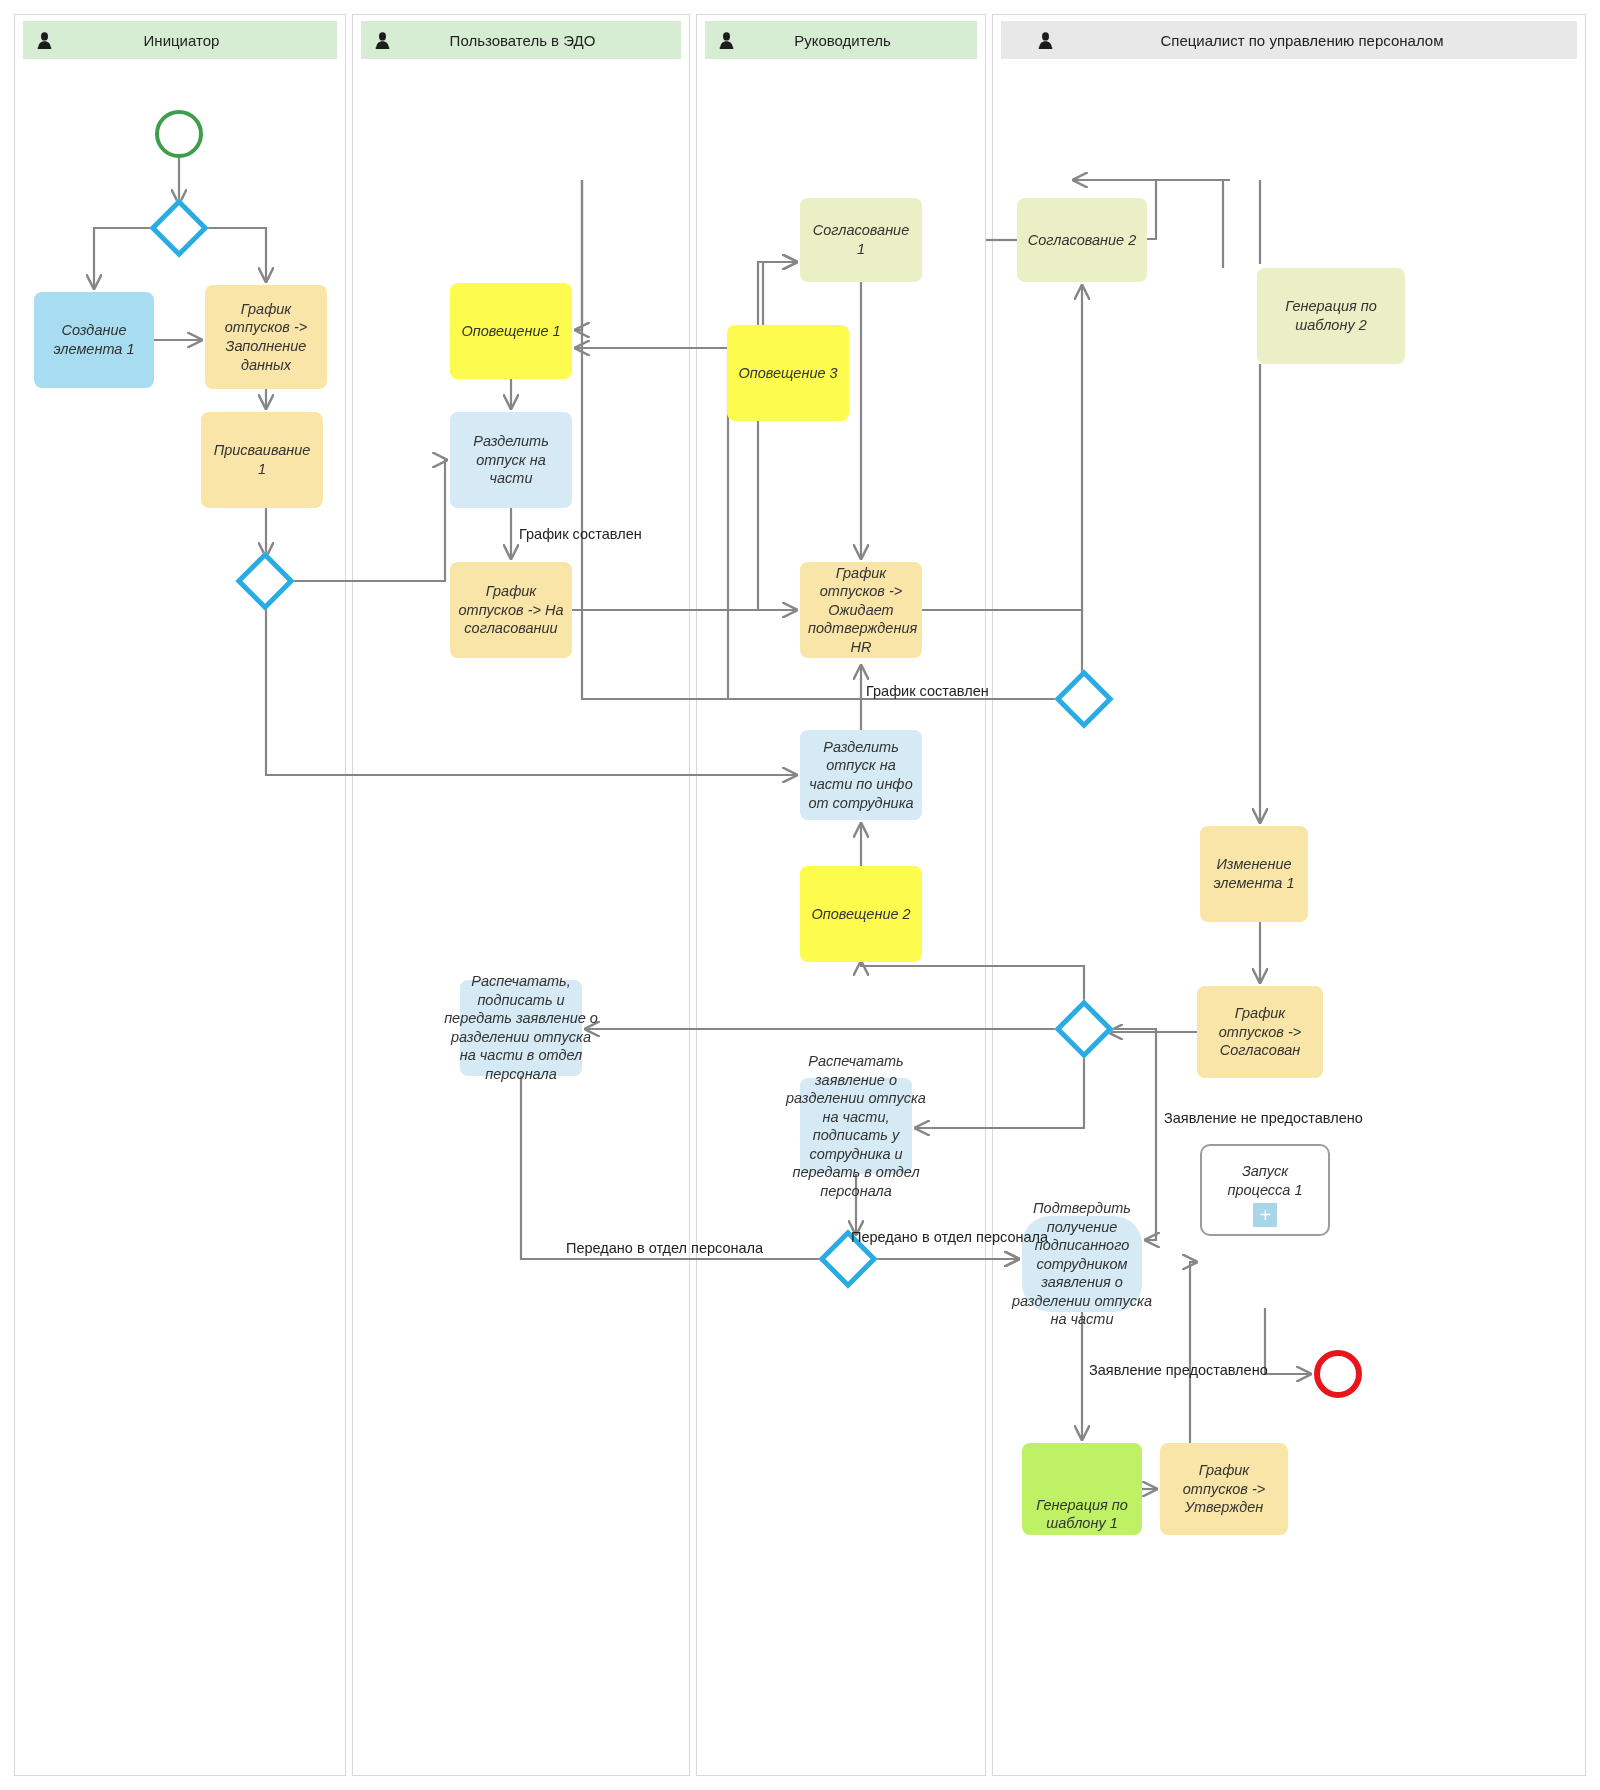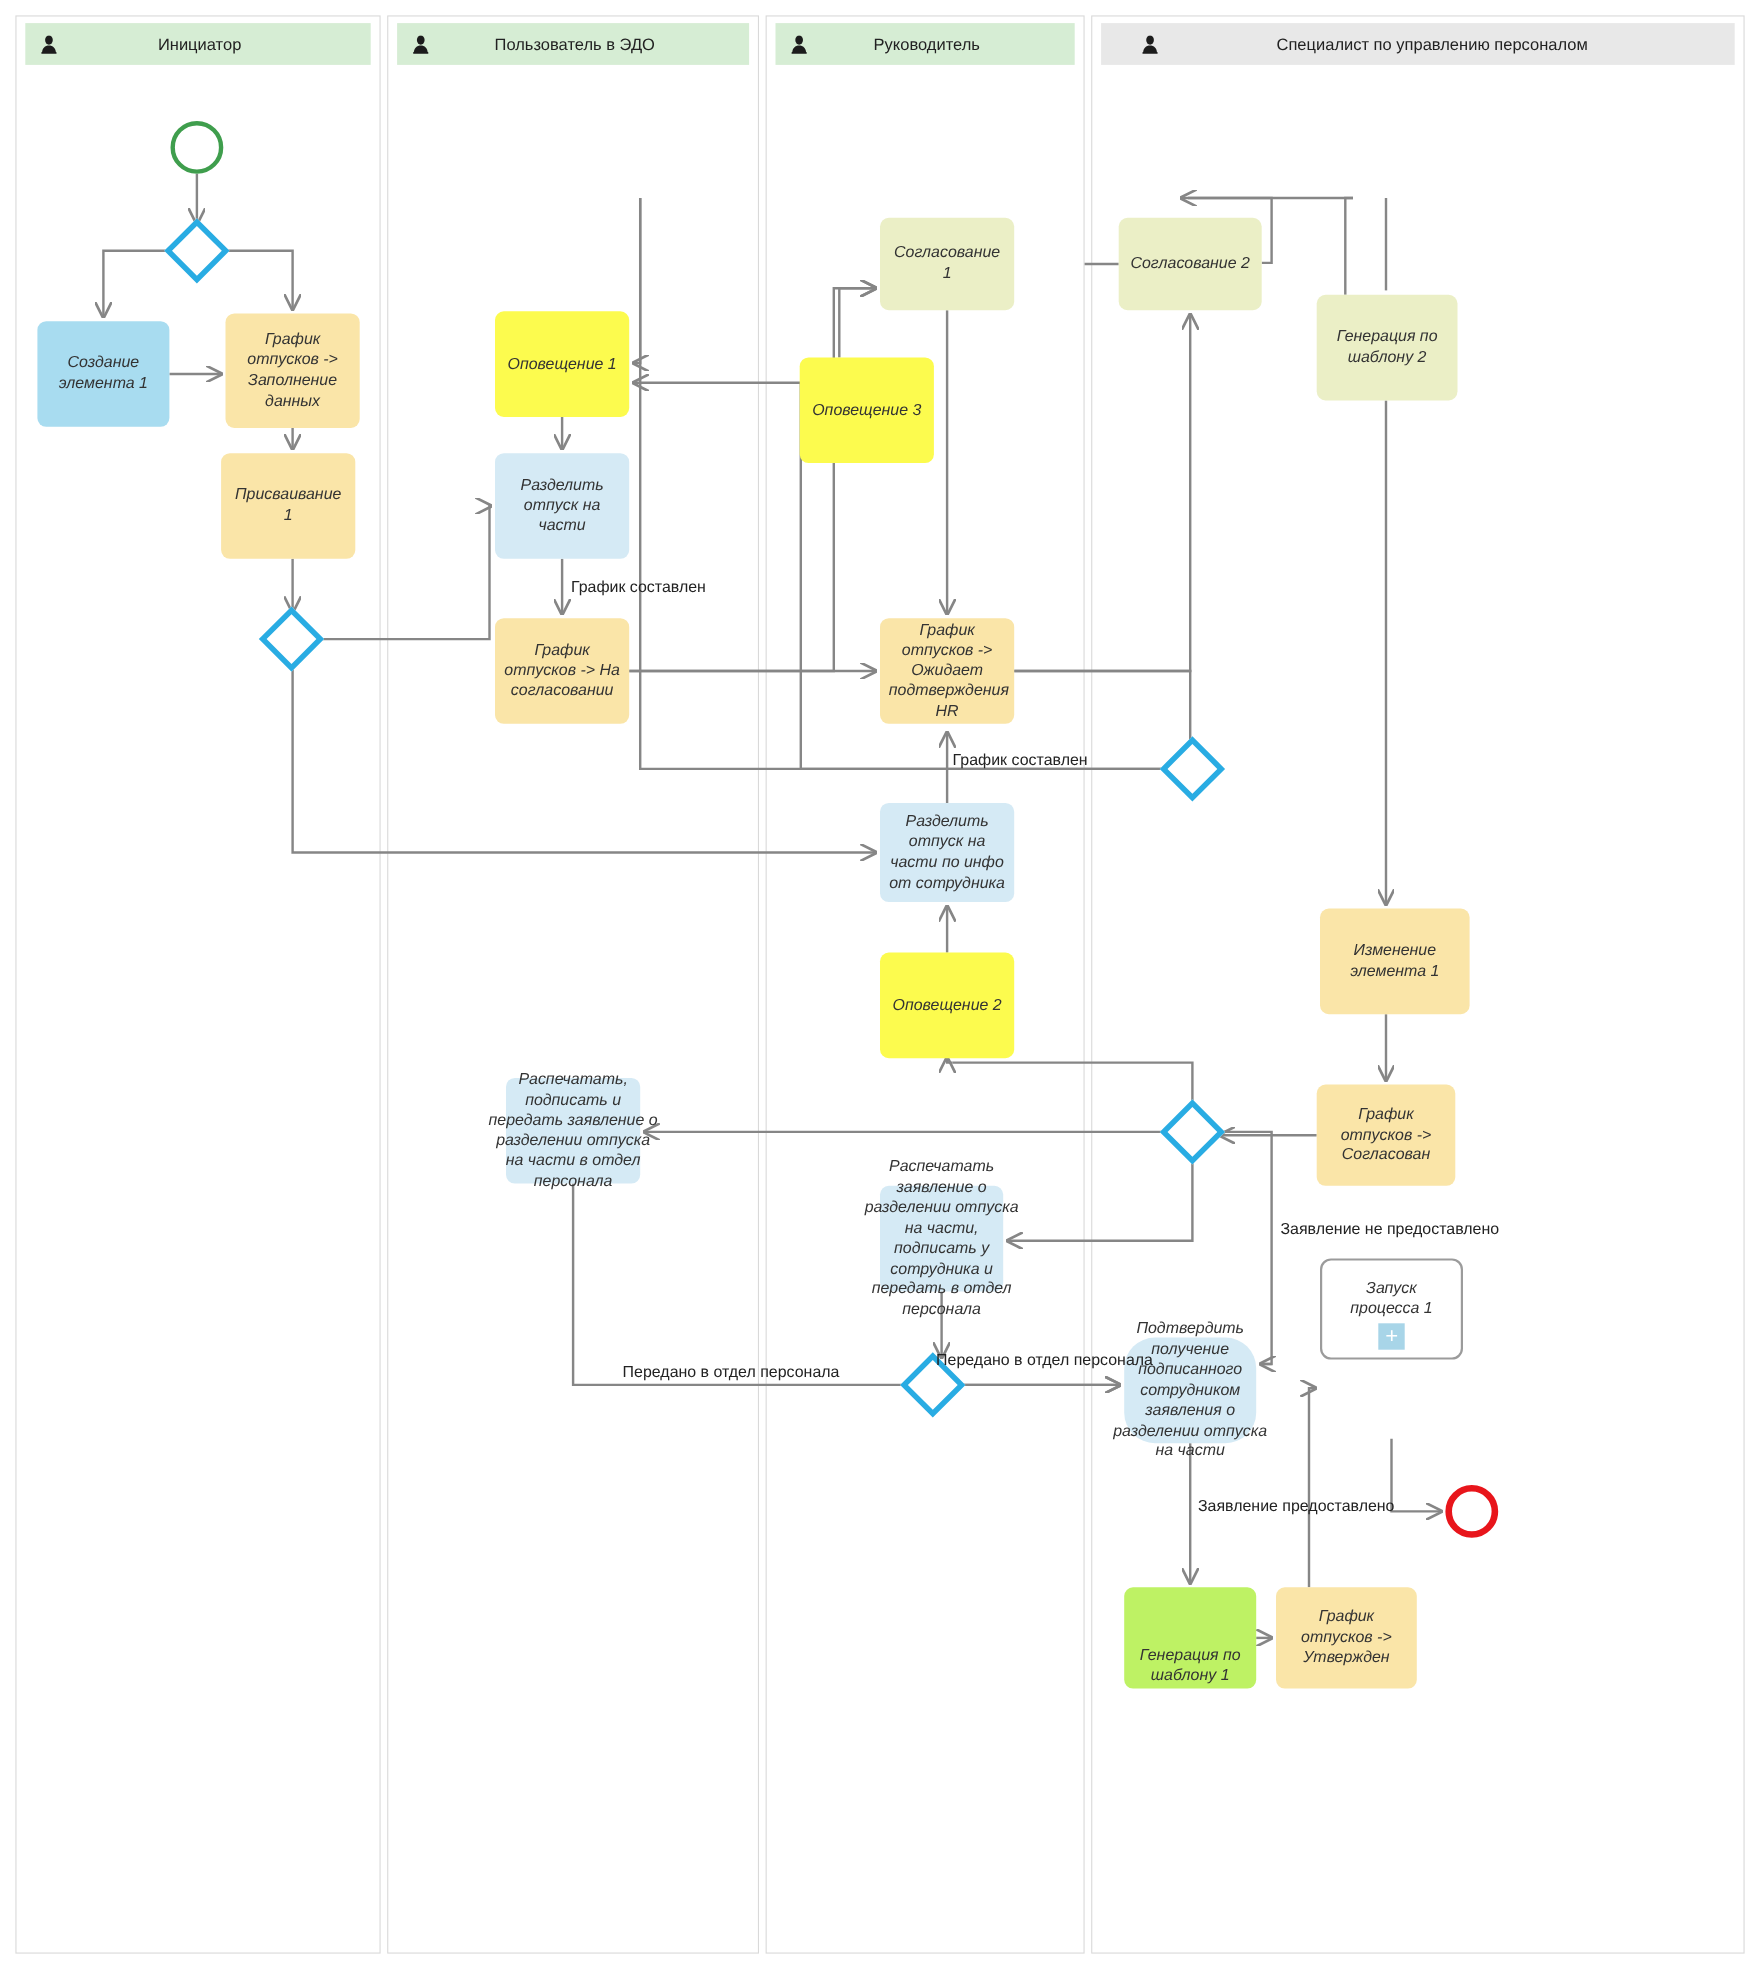--- a/index.html
+++ b/index.html
@@ -221,25 +221,25 @@
       <div class="node" style="background: rgb(252, 251, 78); left: 800px; top: 866px; width: 122px; height: 96px;">
         <span>Оповещение 2</span>
       </div>
       <div class="node overflow" style="background: rgb(213, 234, 245); left: 800px; top: 1078px; width: 112px; height: 96px;">
         <span>Распечатать заявление о разделении отпуска на части, подписать у сотрудника и передать в отдел персонала</span>
       </div>
       <div class="gw" style="left: 827px; top: 1238px; width: 42px; height: 42px;"></div>
       <div class="node" style="background: rgb(235, 239, 198); left: 1017px; top: 198px; width: 130px; height: 84px;">
         <span>Согласование 2</span>
       </div>
-      <div class="node" style="background: rgb(235, 239, 198); left: 1197px; top: 268px; width: 128px; height: 96px;">
+      <div class="node" style="background: rgb(235, 239, 198); left: 1257px; top: 268px; width: 148px; height: 96px;">
         <span>Генерация по шаблону 2</span>
       </div>
       <div class="gw" style="left: 1063px; top: 678px; width: 42px; height: 42px;"></div>
-      <div class="node" style="background: rgb(250, 229, 168); left: 1200px; top: 826px; width: 136px; height: 96px;">
+      <div class="node" style="background: rgb(250, 229, 168); left: 1200px; top: 826px; width: 108px; height: 96px;">
         <span>Изменение элемента 1</span>
       </div>
       <div class="node" style="background: rgb(250, 229, 168); left: 1197px; top: 986px; width: 126px; height: 92px;">
         <span>График отпусков -&gt; Согласован</span>
       </div>
       <div class="gw" style="left: 1063px; top: 1008px; width: 42px; height: 42px;"></div>
       <div class="node overflow" style="background: rgb(213, 234, 245); left: 1022px; top: 1216px; width: 120px; height: 96px; border-radius: 28px;">
         <span>Подтвердить получение подписанного сотрудником заявления о разделении отпуска на части</span>
       </div>
       <div class="node subproc" style="left: 1200px; top: 1144px; width: 130px; height: 92px;">

